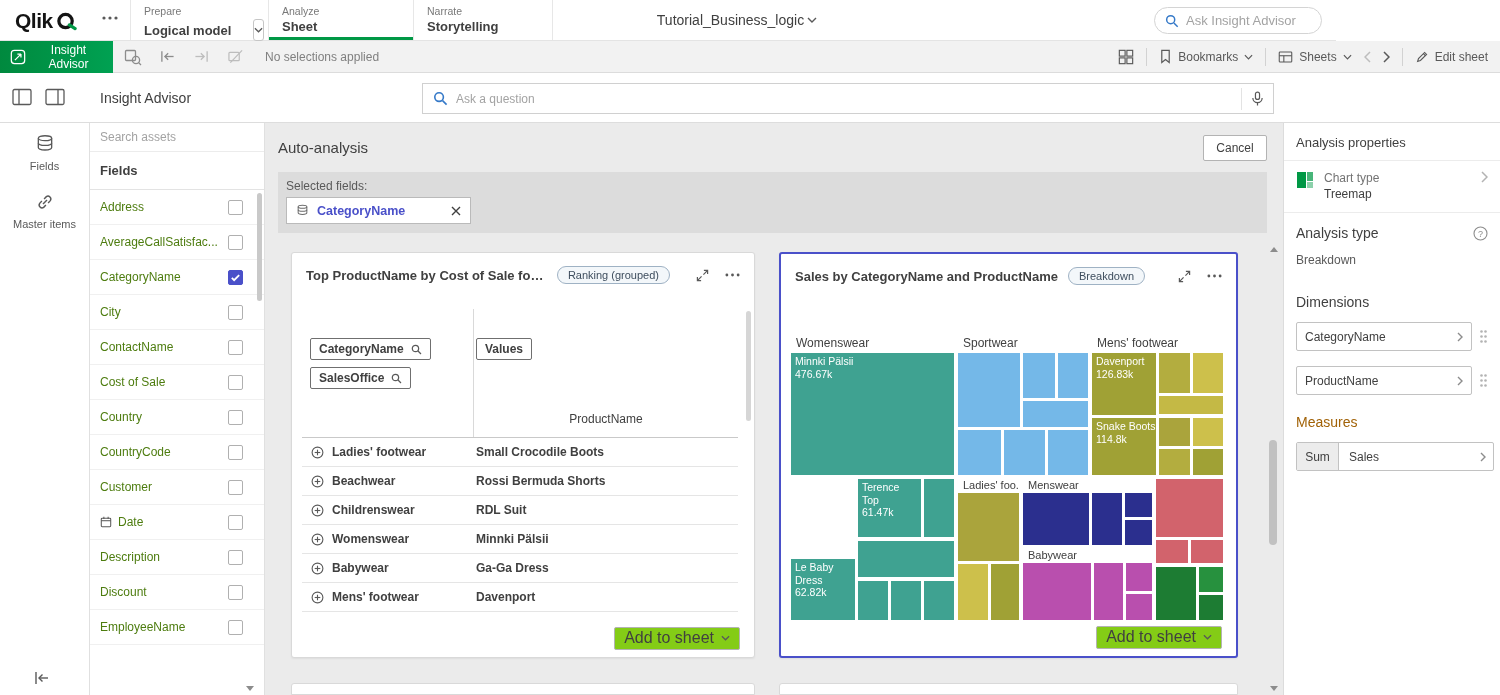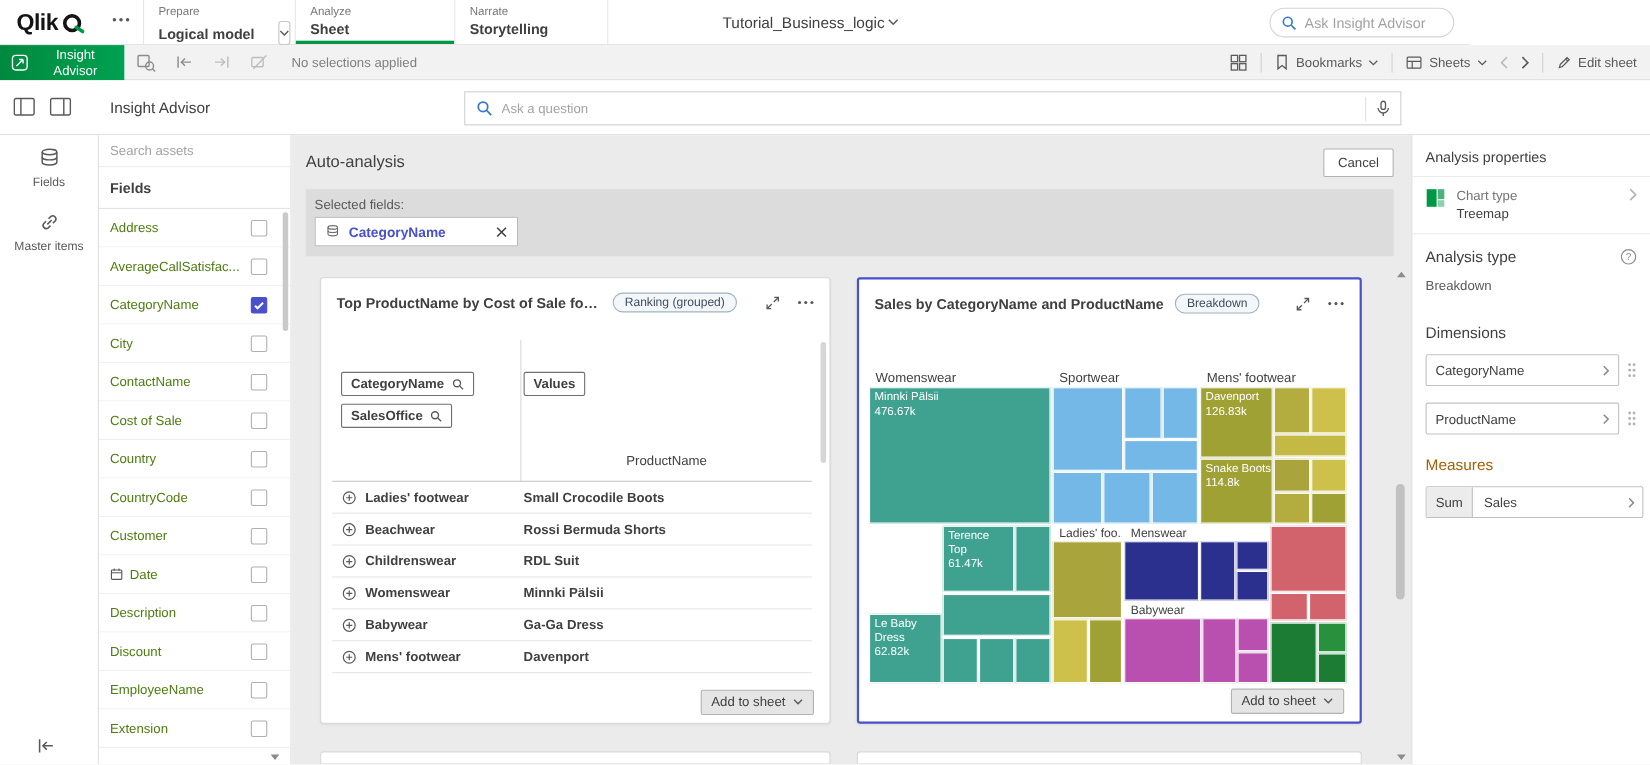--- a/index.html
+++ b/index.html
@@ -79,21 +79,21 @@
 .cards{position:absolute;left:26px;top:129px;display:flex;gap:24px}
 .card{position:relative;background:#fff;border:1px solid #d9d9d9;border-radius:3px;height:406px;box-shadow:0 1px 2px rgba(0,0,0,.06)}
 .card.ranking{width:464px}
 .card.treemapc{width:459px;border:2px solid #4a50c9}
 .card-head{height:44px;display:flex;align-items:center;padding:0 14px;gap:10px}
 .card-title{font-size:13px;font-weight:bold;color:#404040;white-space:nowrap;overflow:hidden;text-overflow:ellipsis;flex:0 1 auto;min-width:0}
 .badge{flex:none;border:1px solid #9fb2c4;background:#f3f7fa;color:#3e4e5e;font-size:11px;padding:2px 10px;border-radius:10px;white-space:nowrap}
 .head-spacer{flex:1}
 .head-icon{color:#595959;display:flex;flex:none;cursor:pointer;margin-left:6px}
 .card-foot{position:absolute;left:0;right:0;bottom:0;height:38px;display:flex;align-items:center;justify-content:flex-end;padding-right:14px}
-.add-btn{display:inline-flex;align-items:center;gap:7px;background:#e5e5e5;border:1px solid #b3b3b3;border-radius:2px;height:23px;padding:0 9px;font-size:12px;color:#404040;cursor:pointer}
+.add-btn{display:inline-flex;align-items:center;gap:7px;background:#84cc16;border:1px solid #b3b3b3;border-radius:2px;height:23px;padding:0 9px;font-size:16px;color:#404040;cursor:pointer}
 .card-body{position:absolute;left:0;right:0;top:44px;bottom:38px}
 
 
 .chip{position:absolute;display:inline-flex;align-items:center;gap:7px;border:1px solid #6f6f6f;border-radius:2px;padding:3px 8px;font-size:12px;font-weight:bold;color:#404040;background:#fff;cursor:pointer}
 .chip .mag{color:#595959}
 .chip.cat{left:18px;top:41px}
 .chip.so{left:18px;top:70px}
 .chip.val{left:184px;top:41px}
 .vline{position:absolute;left:181px;top:12px;width:1px;height:129px;background:#d9d9d9}
 .pn-header{position:absolute;left:184px;top:115px;width:260px;text-align:center;font-size:12px;color:#404040}
@@ -438,24 +438,20 @@
         <div class="field-row">
           <span class="field-label">Description</span>
           <span class="checkbox"></span>
         </div>
         <div class="field-row">
           <span class="field-label">Discount</span>
           <span class="checkbox"></span>
         </div>
         <div class="field-row">
           <span class="field-label">EmployeeName</span>
-          <span class="checkbox"></span>
-        </div>
-        <div class="field-row">
-          <span class="field-label">Extension</span>
           <span class="checkbox"></span>
         </div>
       </div>
     <div class="fscroll"></div>
     <div class="fdown"></div>
   </aside>
 
   <main class="main">
     <div class="main-title">Auto-analysis</div>
     <button class="cancel-btn">Cancel</button>

